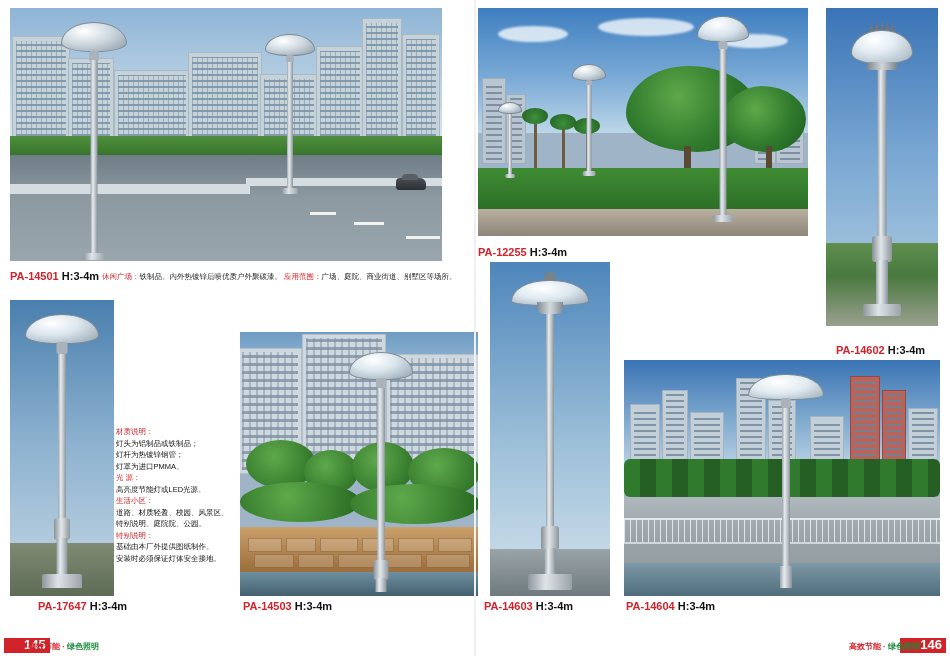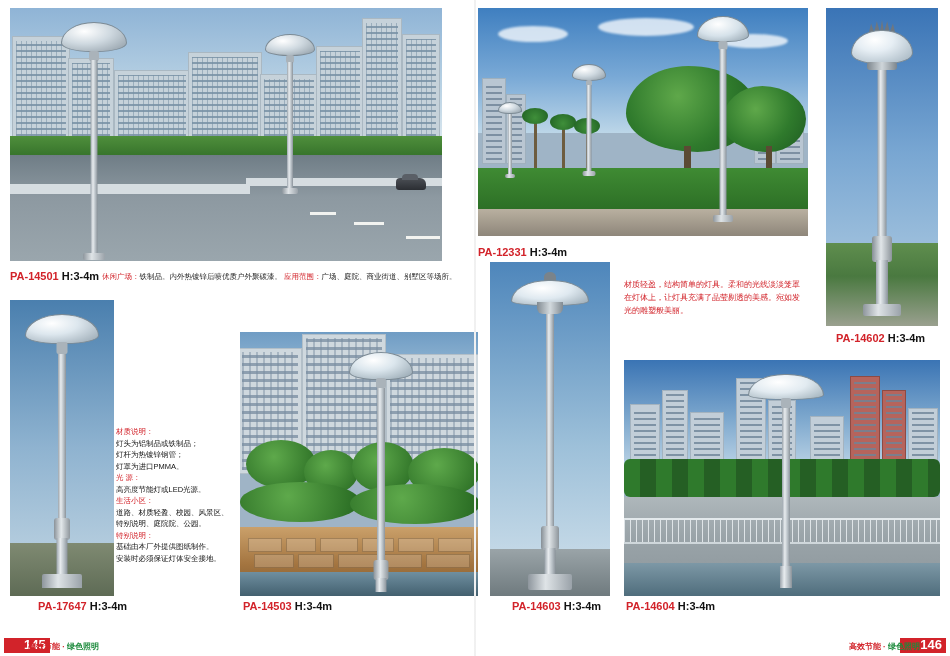--- a/index.html
+++ b/index.html
@@ -364,21 +364,21 @@
       <div class="base" style="width:13px; height:5px;"></div>
     </div>
     <div class="lamp" style="left:16px; top:94px; width:32px; height:76px;">
       <div class="head" style="width:24px; height:12px;"></div>
       <div class="pole" style="top:12px; width:4px; height:60px;"></div>
       <div class="base" style="width:10px; height:4px;"></div>
     </div>
   </div>
 
   <div class="caption" style="left:478px; top:246px;">
-    <span>PA-12331</span>
+    <span>PA-12255</span>
     <span class="h">H:3-4m</span>
   </div>
 
   <div class="photo" id="p3">
     <div class="sky"></div>
     <div class="ground"></div>
 
     <div class="lamp" style="left:14px; top:12px; width:84px; height:296px;">
 
       <div style="position:absolute; left:50%; transform:translateX(-50%); top:0; width:26px; height:12px;
@@ -389,27 +389,22 @@
       <div style="position:absolute; left:50%; transform:translateX(-50%); top:42px; width:30px; height:8px;
                   background:linear-gradient(90deg,#7d868d,#cfd6da,#7d868d); border-radius:3px;"></div>
       <div class="pole" style="top:50px; width:9px; height:168px;"></div>
       <div style="position:absolute; left:50%; transform:translateX(-50%); top:216px; width:20px; height:26px;
                   background:linear-gradient(90deg,#868f96,#e1e6e9 45%,#8d959b); border-radius:3px;"></div>
       <div class="pole" style="top:240px; width:12px; height:44px;"></div>
       <div class="base" style="width:38px; height:12px; bottom:0;"></div>
     </div>
   </div>
 
-  <div class="redblock" style="left:624px; top:278px; width:190px;">
-    <div>材质轻盈，结构简单的灯具。柔和的光线淡淡笼罩</div>
-    <div>在灯体上，让灯具充满了晶莹剔透的美感。宛如发</div>
-    <div>光的雕塑般美丽。</div>
-  </div>
-
-  <div class="caption" style="left:836px; top:332px;">
+
+  <div class="caption" style="left:836px; top:344px;">
     <span>PA-14602</span>
     <span class="h">H:3-4m</span>
   </div>
 
   <div class="photo" id="p4">
     <div class="sky"></div>
     <div class="ground"></div>
 
     <div class="lamp" style="left:10px; top:14px; width:84px; height:274px;">
       <div class="head" style="width:74px; height:30px;
@@ -508,21 +503,21 @@
       <div style="position:absolute; left:50%; transform:translateX(-50%); top:30px; width:26px; height:12px;
                   background:linear-gradient(90deg,#828b92,#d3dade,#828b92); border-radius:0 0 6px 6px;"></div>
       <div class="pole" style="top:42px; width:8px; height:214px;"></div>
       <div style="position:absolute; left:50%; transform:translateX(-50%); top:254px; width:18px; height:24px;
                   background:linear-gradient(90deg,#868f96,#e1e6e9 45%,#8d959b); border-radius:3px;"></div>
       <div class="pole" style="top:276px; width:11px; height:26px;"></div>
       <div class="base" style="width:44px; height:16px; bottom:0;"></div>
     </div>
   </div>
 
-  <div class="caption" style="left:512px; top:600px;">
+  <div class="caption" style="left:484px; top:600px;">
     <span>PA-14603</span>
     <span class="h">H:3-4m</span>
   </div>
 
   <div class="photo" id="p7">
     <div class="sky"></div>
 
     <div class="tower" style="left:6px;   top:44px; width:30px; height:68px;">
         <div class="win"></div>
       </div>

